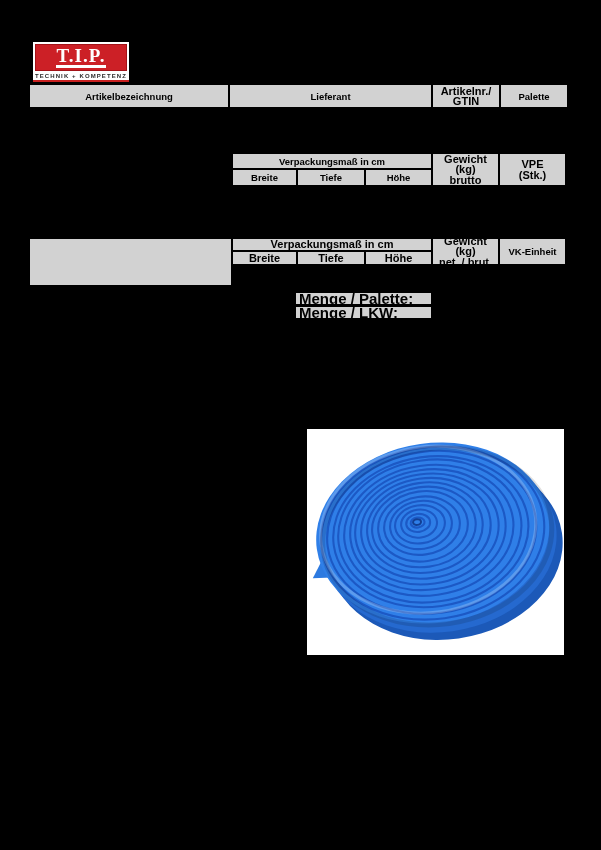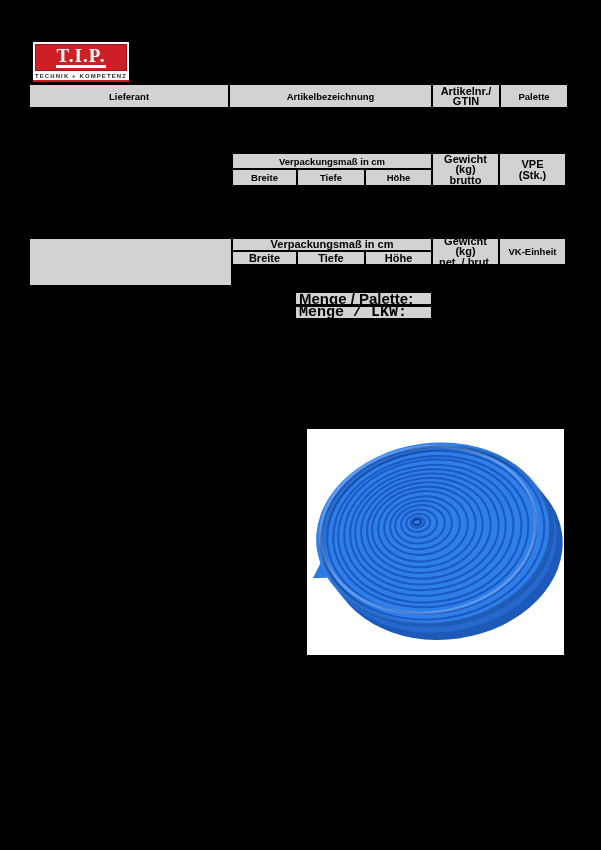--- a/index.html
+++ b/index.html
@@ -41,42 +41,42 @@
       grid-template-columns:201px 63px 66px 65px 65px 65px;
       grid-template-rows:11px 12px 19px;gap:2px;
       grid-template-areas:"lb wt wt wt gw vk" "lb br ti ho gw vk" "lb . . . . .";}
   .a-lb{grid-area:lb}.a-wt{grid-area:wt}.a-vk{grid-area:vk}
 
   
   .qty{position:absolute;left:295px;width:137px;height:13px;background:#d2d2d2;
        border:1px solid #000;box-sizing:border-box;display:flex;align-items:center;
        padding-left:3px;font-weight:bold;font-size:15px;color:#000;}
   .qty-palette{top:292px;}
-  .qty-lkw{top:306px;font-family:Liberation Mono, monospace;}
+  .qty-lkw{top:306px;}
 
   
   .photo{position:absolute;left:307px;top:429px;width:257px;height:226px;background:#fff;
          display:flex;align-items:center;justify-content:center;}
   .photo svg{display:block;}
 </style>
 </head>
 <body>
 
 <div class="page">
 
   <div class="logo">
     <div class="logo-red-box">
       <span class="logo-brand">T.I.P.</span>
     </div>
     <div class="logo-tagline">TECHNIK + KOMPETENZ</div>
   </div>
 
   <div class="t1">
+    <div class="cell">Artikelbezeichnung</div>
     <div class="cell">Lieferant</div>
-    <div class="cell">Artikelbezeichnung</div>
     <div class="cell pre sm">Artikelnr./
 GTIN</div>
     <div class="cell">Palette</div>
   </div>
 
   <div class="t2">
     <div class="cell a-vt">Verpackungsmaß in cm</div>
     <div class="cell a-br">Breite</div>
     <div class="cell a-ti">Tiefe</div>
     <div class="cell a-ho">Höhe</div>

